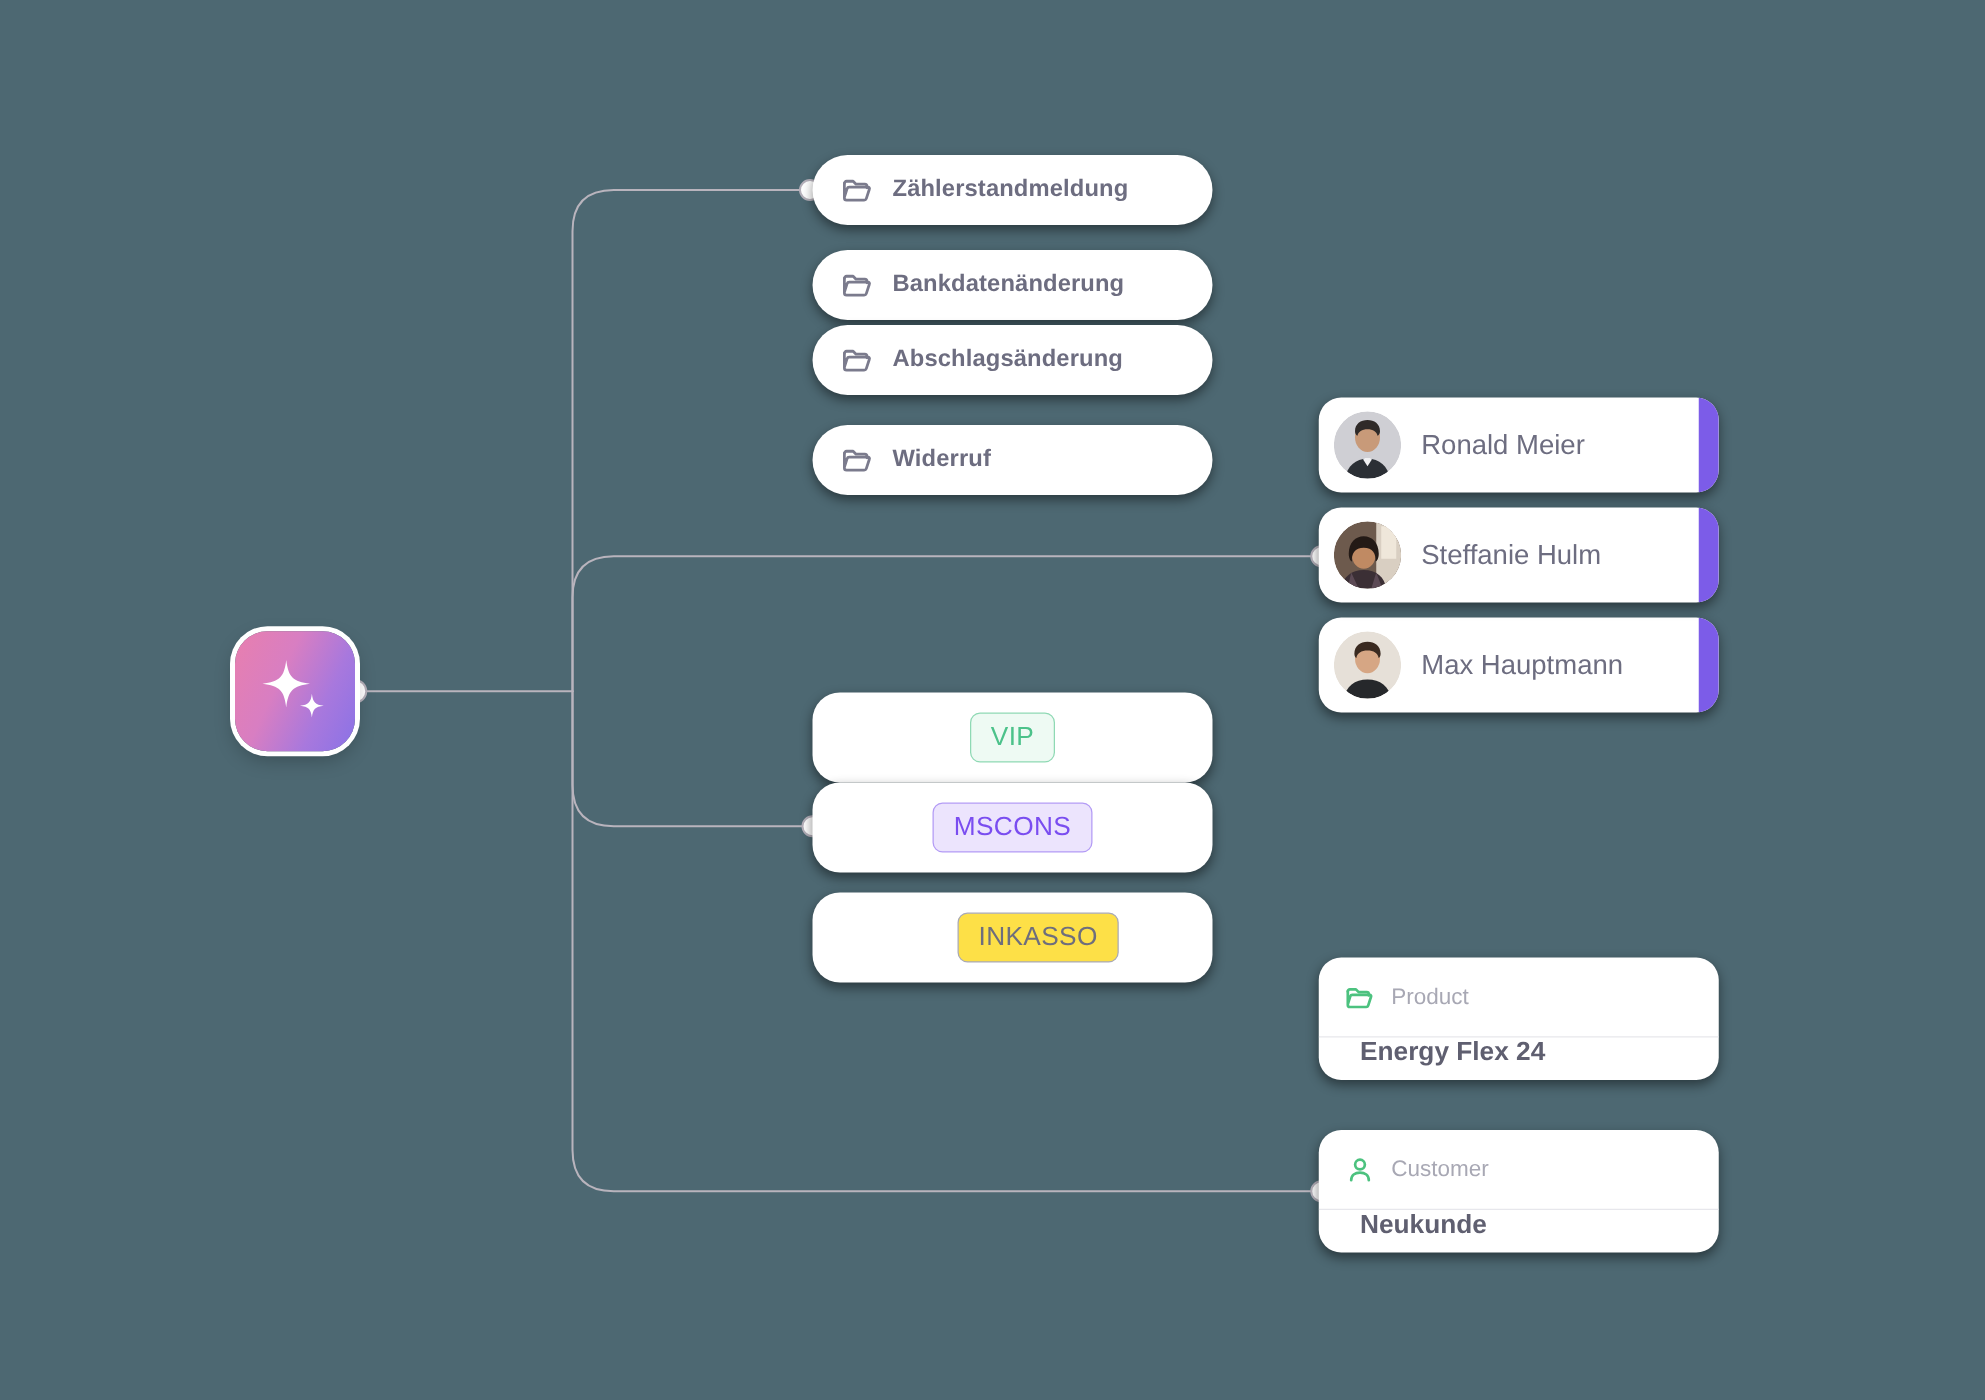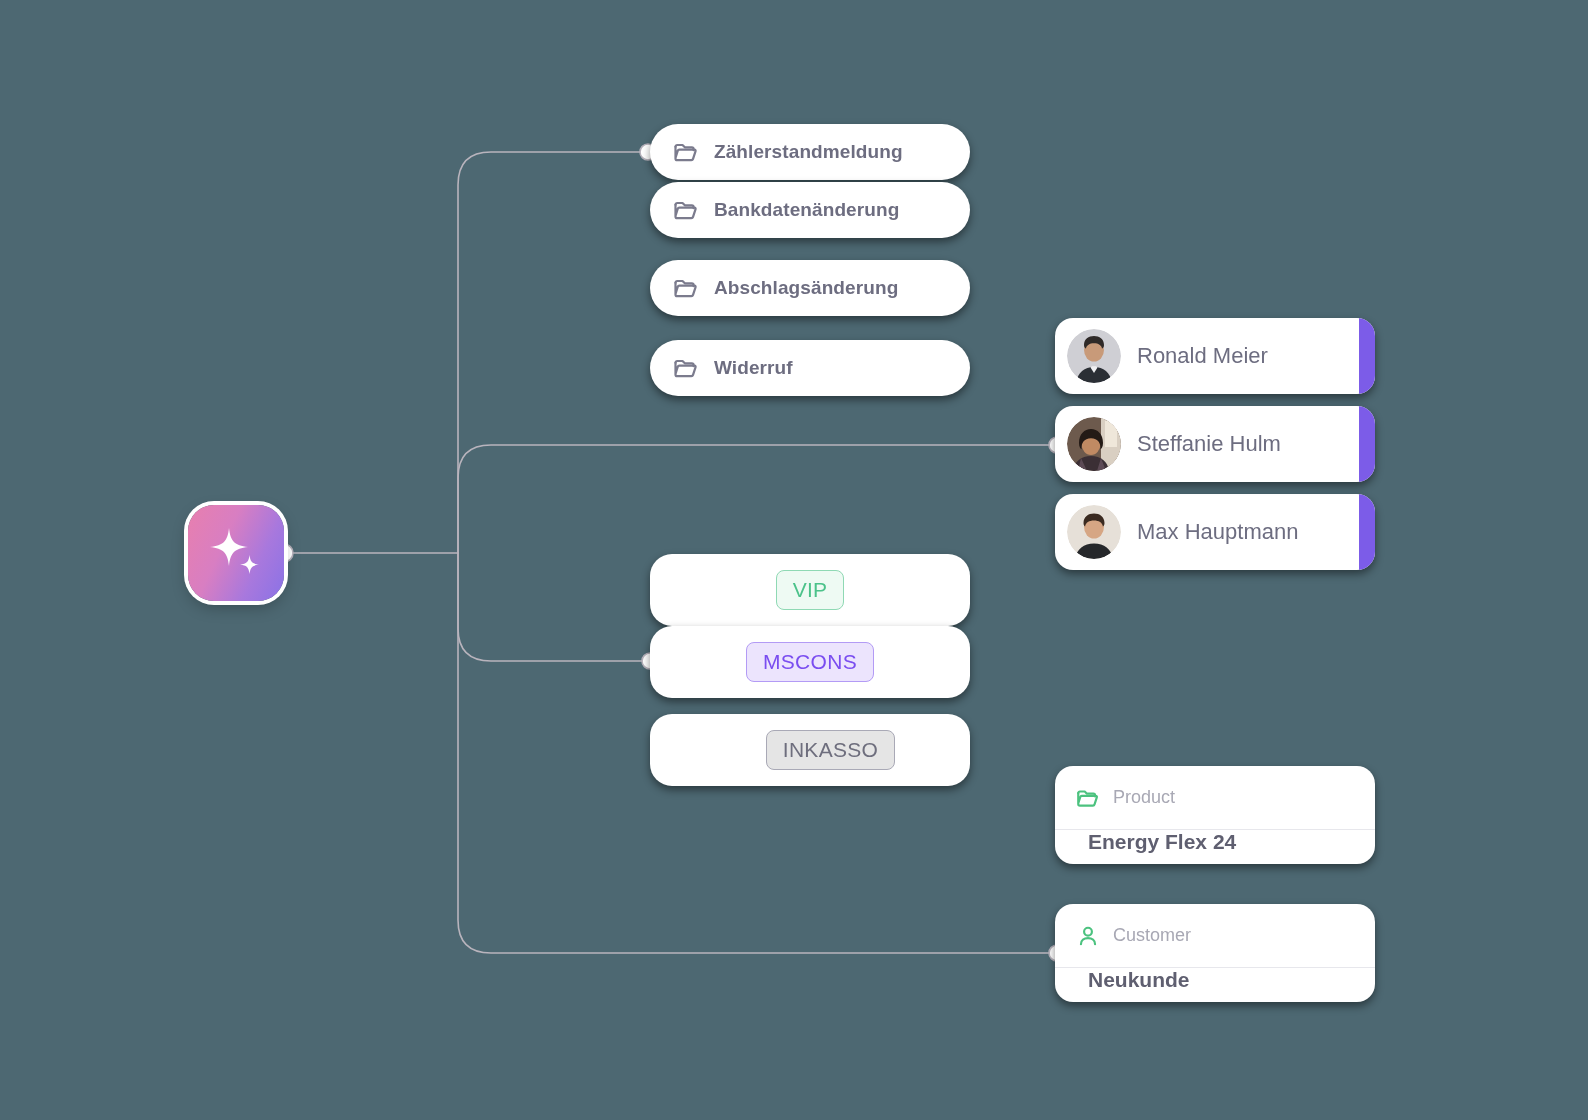--- a/index.html
+++ b/index.html
@@ -46,21 +46,21 @@
     display:flex;align-items:center;justify-content:center;
   }
   .badge{
     display:inline-flex;align-items:center;justify-content:center;
     height:40px;padding:0 16px;border-radius:8px;
     font-size:21px;letter-spacing:.3px;box-sizing:border-box;
     border:1.5px solid;background:#fff;
   }
   .badge.vip{color:#4cc28a;border-color:#8fd9b4;background:#eefaf3;}
   .badge.mscons{color:#7a4df0;border-color:#b39bf5;background:#ece4fd;}
-  .badge.inkasso{color:#6e6e7d;border-color:#a9a9b6;background:#e5e5e5;margin-left:41px;}
+  .badge.inkasso{color:#6e6e7d;border-color:#a9a9b6;background:#fde047;margin-left:41px;}
 
   
   .person-card{
     position:absolute;left:1055px;width:320px;height:76px;
     background:#ffffff;border-radius:18px;
     box-shadow:0 4px 9px rgba(0,0,0,.45);
     display:flex;align-items:center;
     padding-left:12px;box-sizing:border-box;
     overflow:hidden;
   }
@@ -135,21 +135,21 @@
   <div class="pill-card" style="top:124px">
     <span class="folder-ico">
       <svg width="28" height="28" viewBox="0 0 24 24" fill="none" stroke="#7b7b8d" stroke-width="1.9" stroke-linecap="round" stroke-linejoin="round" xmlns="http://www.w3.org/2000/svg">
         <path d="M3 7.5a1.5 1.5 0 0 1 1.5-1.5H9l2 2h6a1.5 1.5 0 0 1 1.5 1.5v1"></path>
         <path d="M3 7.5v10A1.5 1.5 0 0 0 4.5 19h12.1a1.5 1.5 0 0 0 1.43-1.04l2.1-6.5A1 1 0 0 0 19.18 10H6.3a1.5 1.5 0 0 0-1.43 1.04L3 17"></path>
       </svg>
     </span>
     <span class="lbl">Zählerstandmeldung</span>
   </div>
 
-  <div class="pill-card" style="top:182px">
+  <div class="pill-card" style="top:200px">
     <span class="folder-ico">
       <svg width="28" height="28" viewBox="0 0 24 24" fill="none" stroke="#7b7b8d" stroke-width="1.9" stroke-linecap="round" stroke-linejoin="round" xmlns="http://www.w3.org/2000/svg">
         <path d="M3 7.5a1.5 1.5 0 0 1 1.5-1.5H9l2 2h6a1.5 1.5 0 0 1 1.5 1.5v1"></path>
         <path d="M3 7.5v10A1.5 1.5 0 0 0 4.5 19h12.1a1.5 1.5 0 0 0 1.43-1.04l2.1-6.5A1 1 0 0 0 19.18 10H6.3a1.5 1.5 0 0 0-1.43 1.04L3 17"></path>
       </svg>
     </span>
     <span class="lbl">Bankdatenänderung</span>
   </div>
 
   <div class="pill-card" style="top:260px">

